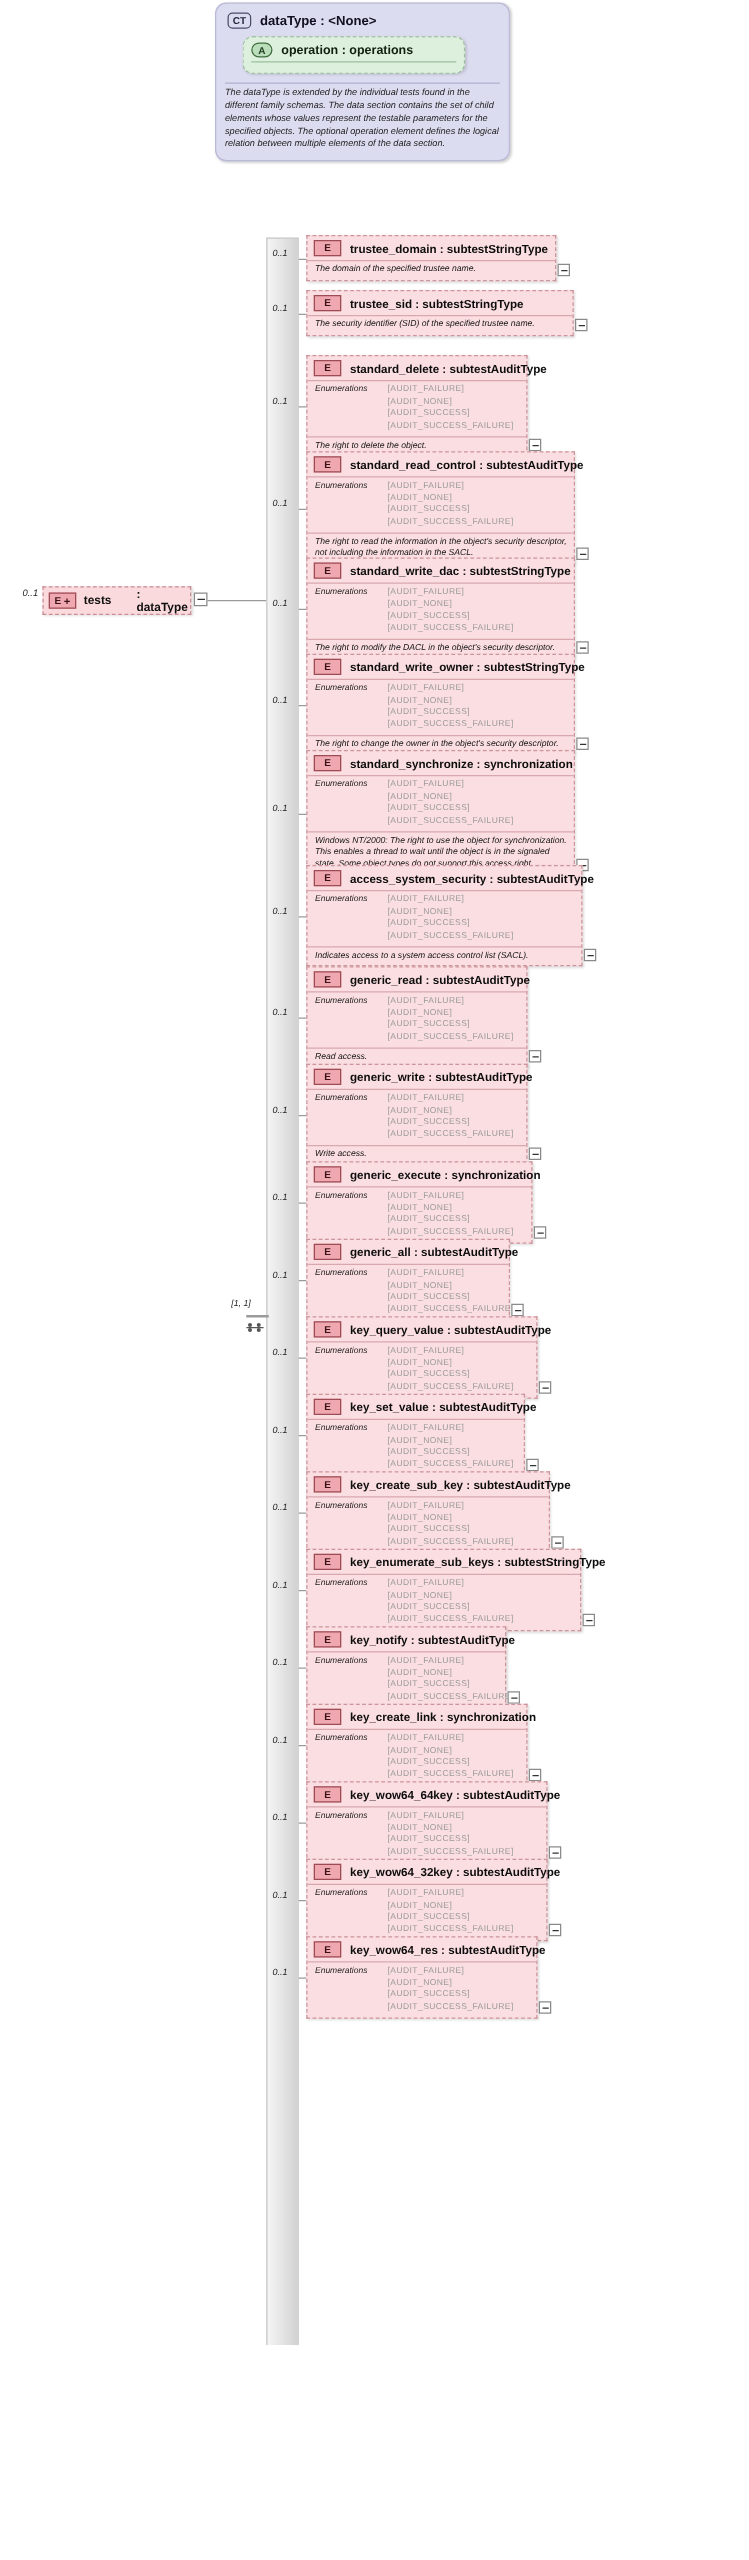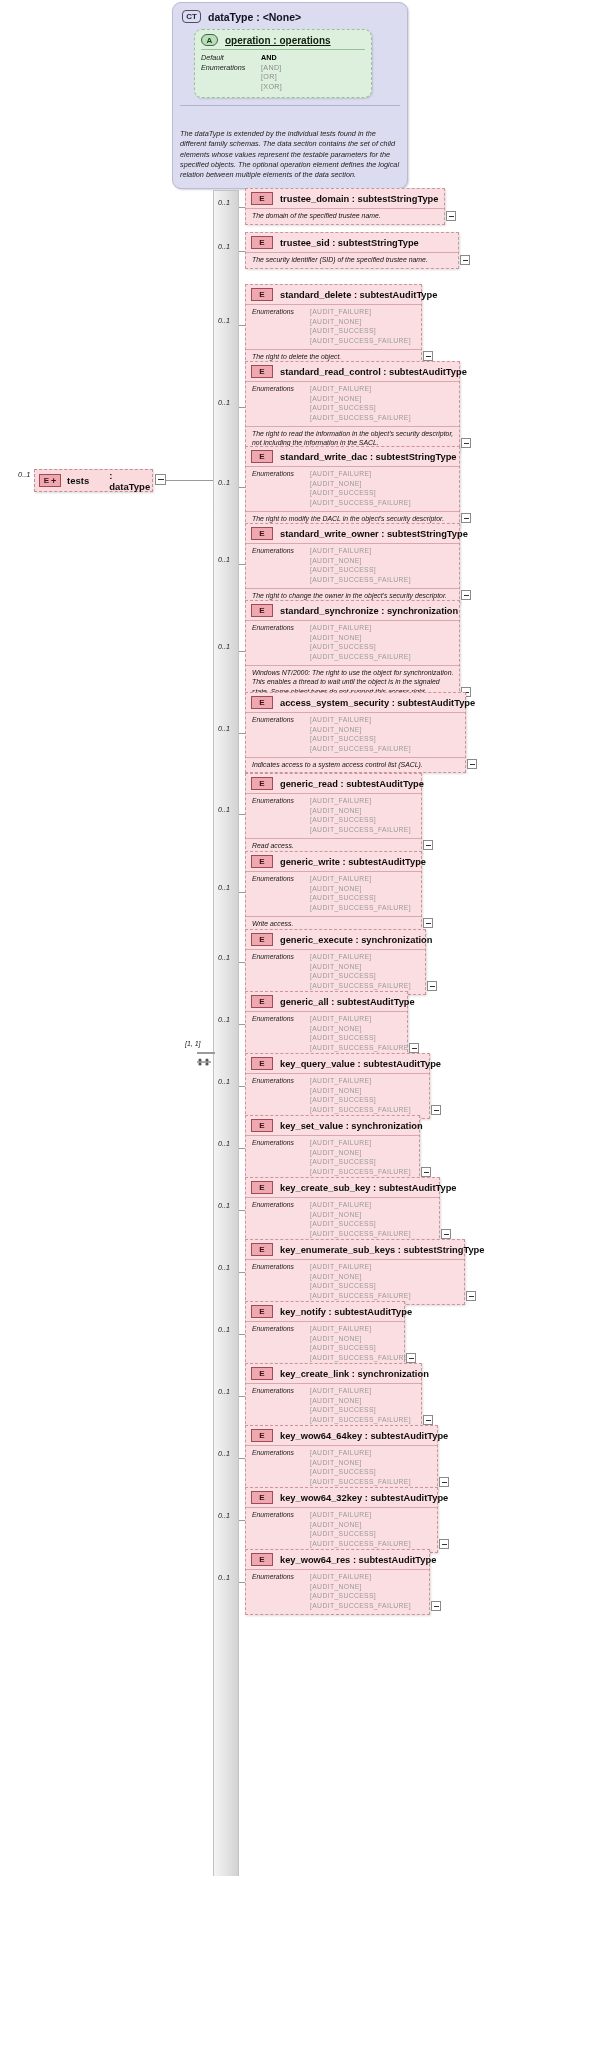--- a/index.html
+++ b/index.html
@@ -68,34 +68,34 @@
   }
   .attr-badge {
     width: 17px; height: 12px;
     border: 1px solid #3f6b3f;
     border-radius: 6px;
     background: #b9deb9;
     font-size: 8px; font-weight: bold; color: #1d3a1d;
     display: flex; align-items: center; justify-content: center;
   }
   .attr-title-text {
-    font-size: 10px; font-weight: bold; color: #0f200f; text-decoration: underline;
+    font-size: 10px; font-weight: bold; color: #0f200f;
   }
   .attr-sep {
     height: 1px; background: #9bbf9b; margin: 2px 0 3px 0;
   }
   .attr-rows { display: flex; font-size: 7.2px; }
   .attr-labels { width: 60px; }
   .attr-labels div { font-style: italic; color: #222; line-height: 1.35; }
   .attr-values div { line-height: 1.35; color: #8c8c8c; letter-spacing: .3px;}
   .attr-values div.strong { color: #000; font-weight: bold; letter-spacing: 0; }
 
   .ct-doc {
     margin-top: 7px;
-    padding-top: 23px;
+    padding-top: 2px;
     border-top: 1px solid #b0b0cf;
     font-size: 7.3px;
     font-style: italic;
     line-height: 1.42;
     color: #1b1b1b;
   }
 
   
   .root-el {
     position: absolute;
@@ -230,32 +230,20 @@
       <span class="ct-badge">CT</span>
       <span class="ct-title-text">dataType : &lt;None&gt;</span>
     </div>
 
     <div class="attr-box">
       <div class="attr-title">
         <span class="attr-badge">A</span>
         <span class="attr-title-text">operation : operations</span>
       </div>
       <div class="attr-sep"></div>
-      <div class="attr-rows">
-        <div class="attr-labels">
-          <div>Default</div>
-          <div>Enumerations</div>
-        </div>
-        <div class="attr-values">
-          <div class="strong">AND</div>
-          <div>[AND]</div>
-          <div>[OR]</div>
-          <div>[XOR]</div>
-        </div>
-      </div>
     </div>
 
     <div class="ct-doc">The dataType is extended by the individual tests found in the different family schemas.  The data section contains the set of child elements whose values represent the testable parameters for the specified objects. The optional operation element defines the logical relation between multiple elements of the data section.</div>
   </div>
 
   <span class="root-card">0..1</span>
   <div class="root-el">
     <span class="el-badge plus">E</span>
     <span class="root-name">tests</span>
     <span class="root-type">: dataType</span>
@@ -497,21 +485,21 @@
             <div>[AUDIT_SUCCESS_FAILURE]</div>
           </div>
         </div>
       </div>
       <div class="el-link" style="left: 222px; top: 1086px; width: 6px;"></div>
       <span class="el-card" style="left: 201px; top: 1077px;">0..1</span>
       <div class="el-expand" style="left: 414px; top: 1105px;"></div>
       <div class="el" style="left: 228px; top: 1115px; width: 175px;">
         <div class="el-head">
           <span class="el-badge">E</span>
-          <span class="el-name">key_set_value : synchronization</span>
+          <span class="el-name">key_set_value : subtestAuditType</span>
         </div>
         <div class="el-enum">
           <div class="el-enum-label">Enumerations</div>
           <div class="el-enum-vals">
             <div>[AUDIT_FAILURE]</div>
             <div>[AUDIT_NONE]</div>
             <div>[AUDIT_SUCCESS]</div>
             <div>[AUDIT_SUCCESS_FAILURE]</div>
           </div>
         </div>

